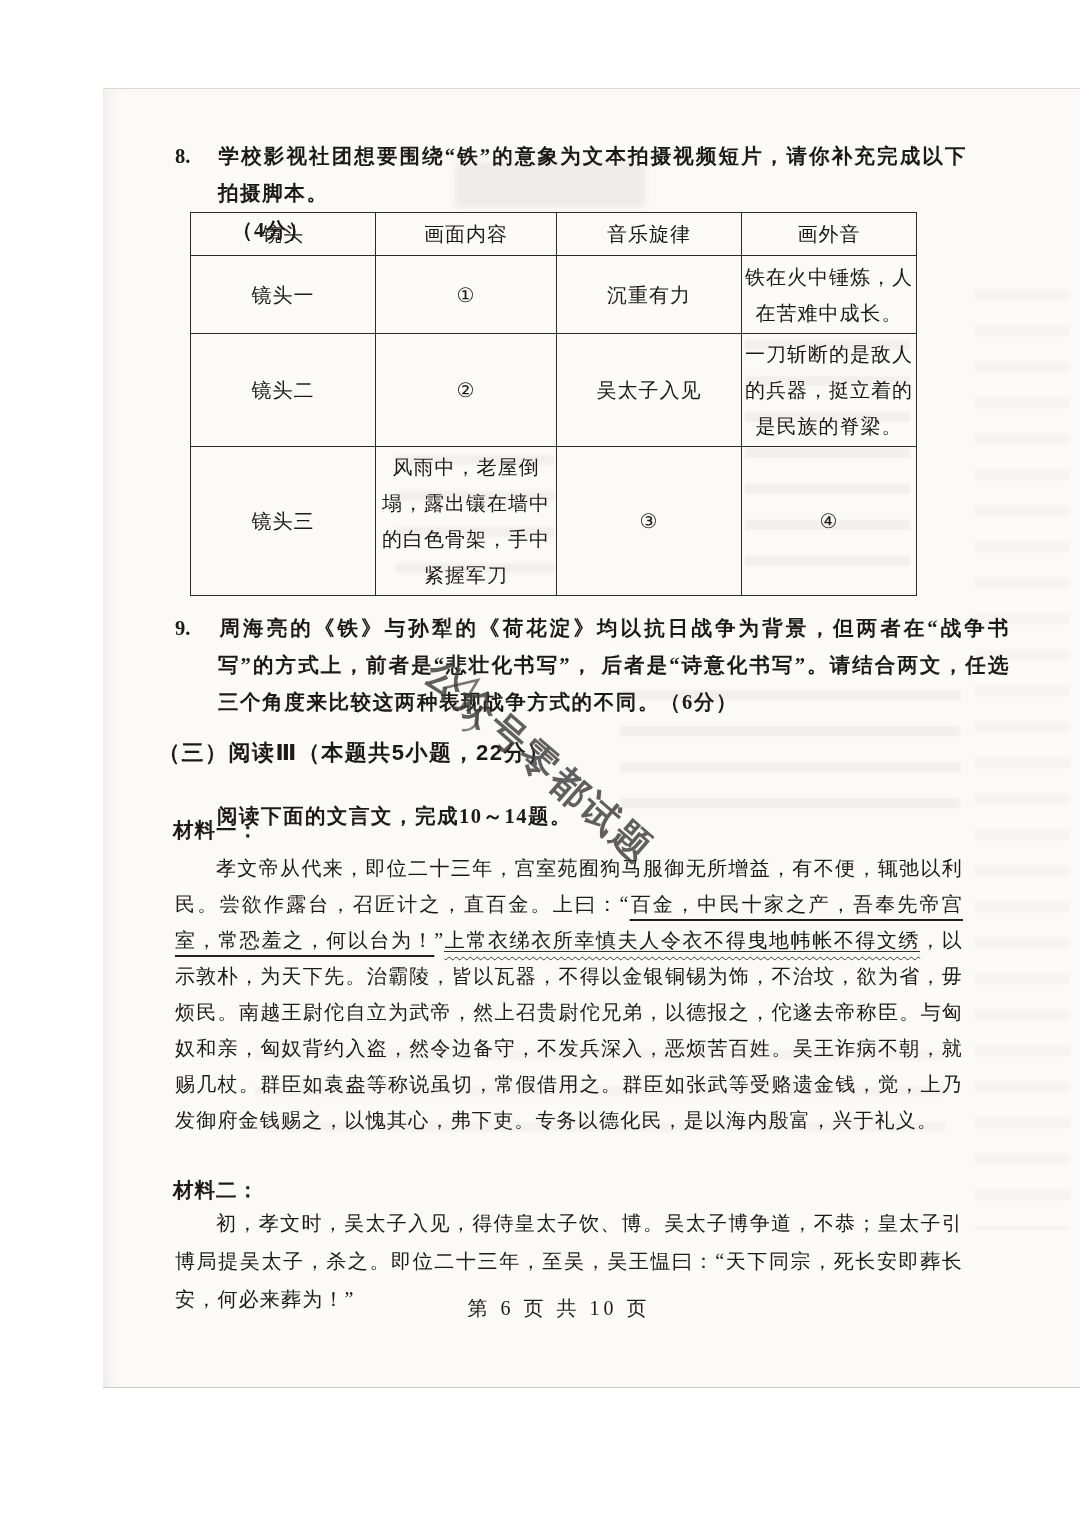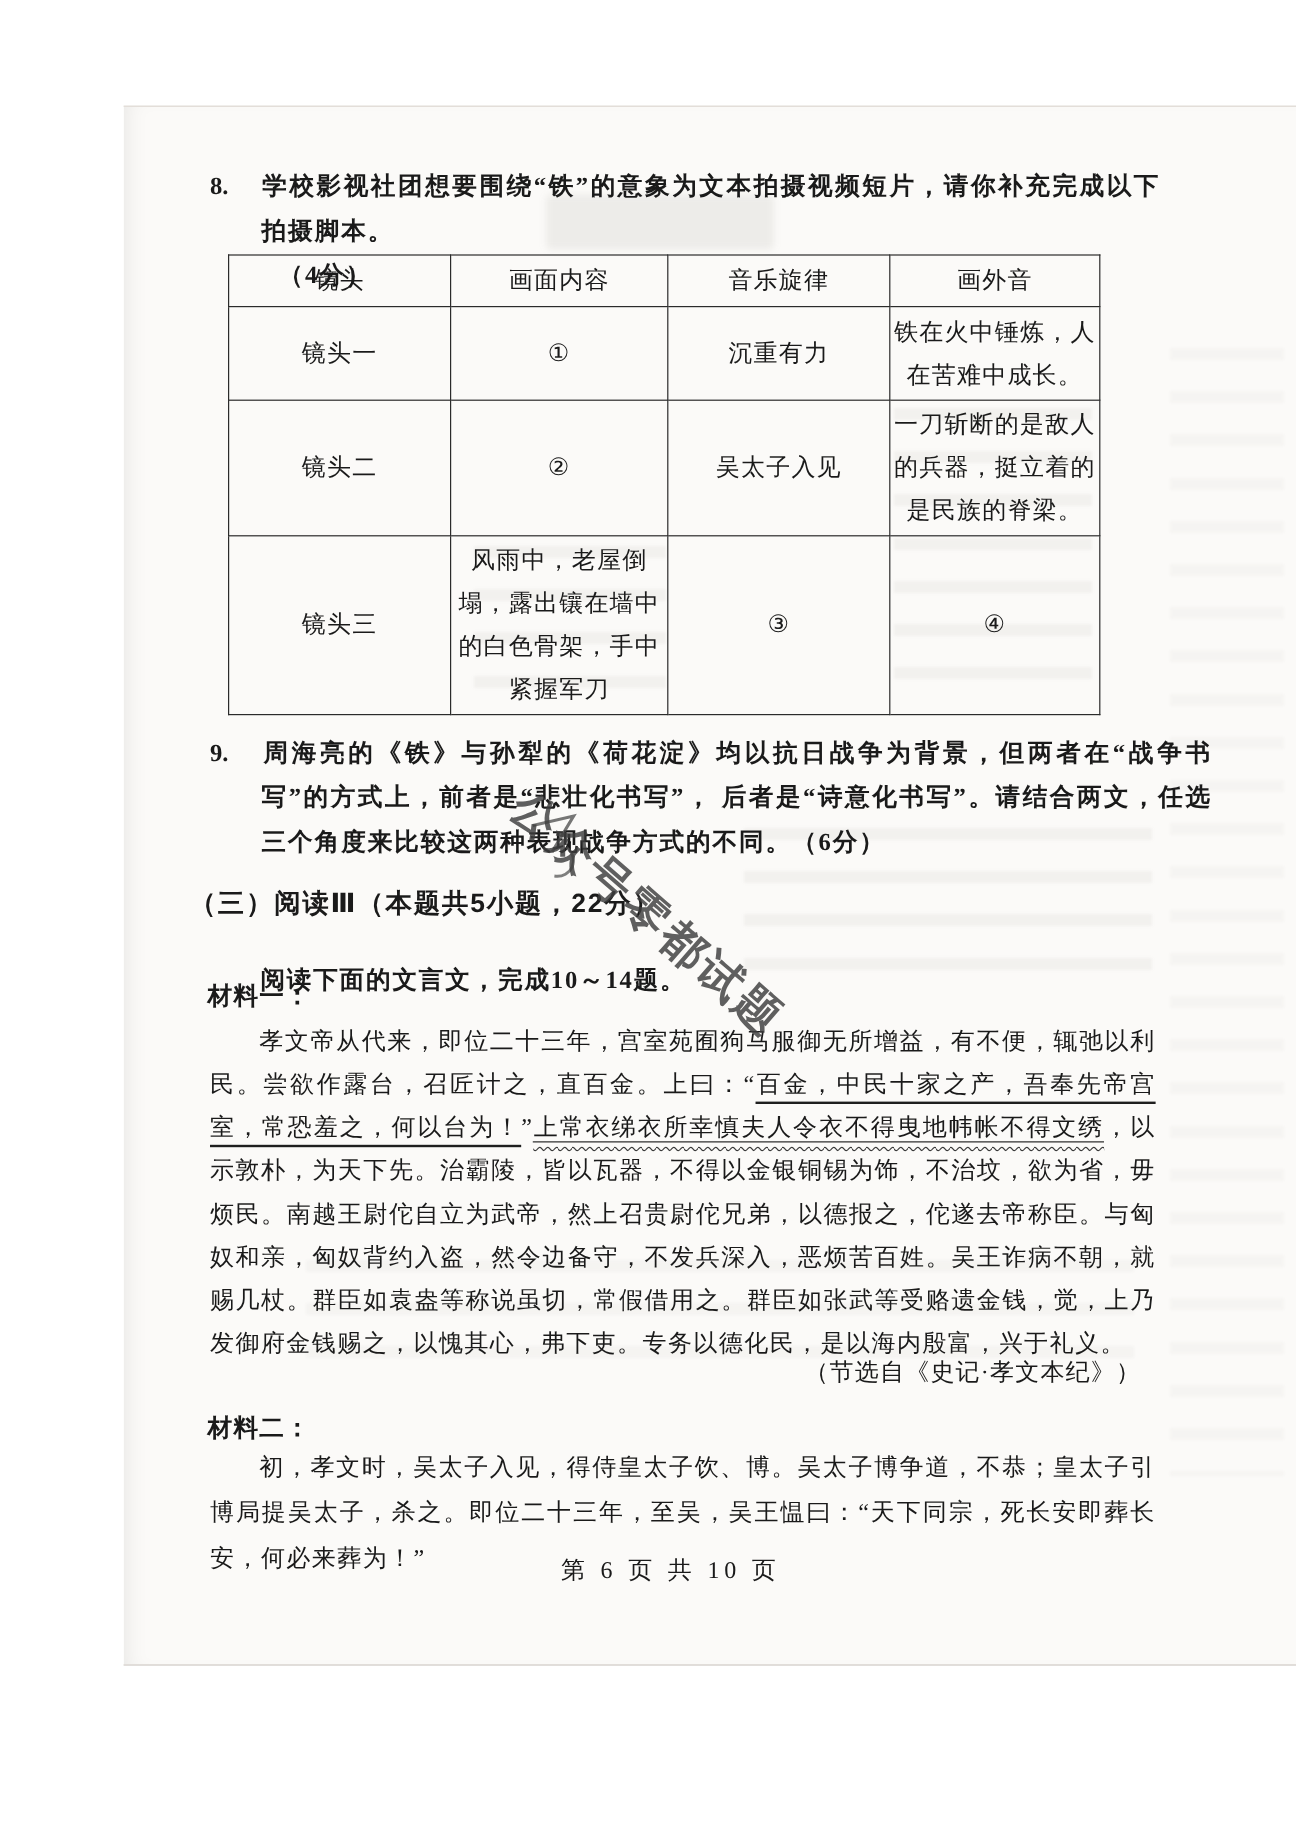--- a/index.html
+++ b/index.html
@@ -156,21 +156,20 @@
     <svg class="stray" width="56" height="62" viewBox="0 0 56 62">
       <path d="M6 12 L40 4 L22 34" fill="none" stroke="#4a4a4a" stroke-width="2.6" opacity="0.75"></path>
       <path d="M34 30 C46 40 38 56 24 54" fill="none" stroke="#4a4a4a" stroke-width="2.4" opacity="0.7"></path>
     </svg>
 
     <div class="sec-heading">（三）阅读Ⅲ（本题共5小题，22分）</div>
     <div class="sec-intro">阅读下面的文言文，完成10～14题。</div>
 
     <div class="mat-label" style="top:816px;">材料一：</div>
     <div class="mat-para jblock" style="top:850px;"><span>孝文帝从代来，即位二十三年，宫室苑囿狗马服御无所增益，有不便，辄弛以利民。尝欲作露台，召匠计之，直百金。上曰：“</span><span class="u-solid">百金，中民十家之产，吾奉先帝宫室，常恐羞之，何以台为！</span><span>”</span><span class="u-wavy">上常衣绨衣所幸慎夫人令衣不得曳地帏帐不得文绣</span><span>，以示敦朴，为天下先。治霸陵，皆以瓦器，不得以金银铜锡为饰，不治坟，欲为省，毋烦民。南越王尉佗自立为武帝，然上召贵尉佗兄弟，以德报之，佗遂去帝称臣。与匈奴和亲，匈奴背约入盗，然令边备守，不发兵深入，恶烦苦百姓。吴王诈病不朝，就赐几杖。群臣如袁盎等称说虽切，常假借用之。群臣如张武等受赂遗金钱，觉，上乃发御府金钱赐之，以愧其心，弗下吏。专务以德化民，是以海内殷富，兴于礼义。</span></div>
-    <div class="mat-source">（节选自《史记·孝文本纪》）</div>
 
     <div class="mat-label" style="top:1176px;">材料二：</div>
     <div class="mat-para jblock" style="top:1204px;line-height:38px;">初，孝文时，吴太子入见，得侍皇太子饮、博。吴太子博争道，不恭；皇太子引博局提吴太子，杀之。即位二十三年，至吴，吴王愠曰：“天下同宗，死长安即葬长安，何必来葬为！”</div>
 
     <div class="footer">第 6 页 共 10 页</div>
 
     <div class="watermark">公众号零都试题</div>
 
   </div>
 </div>

